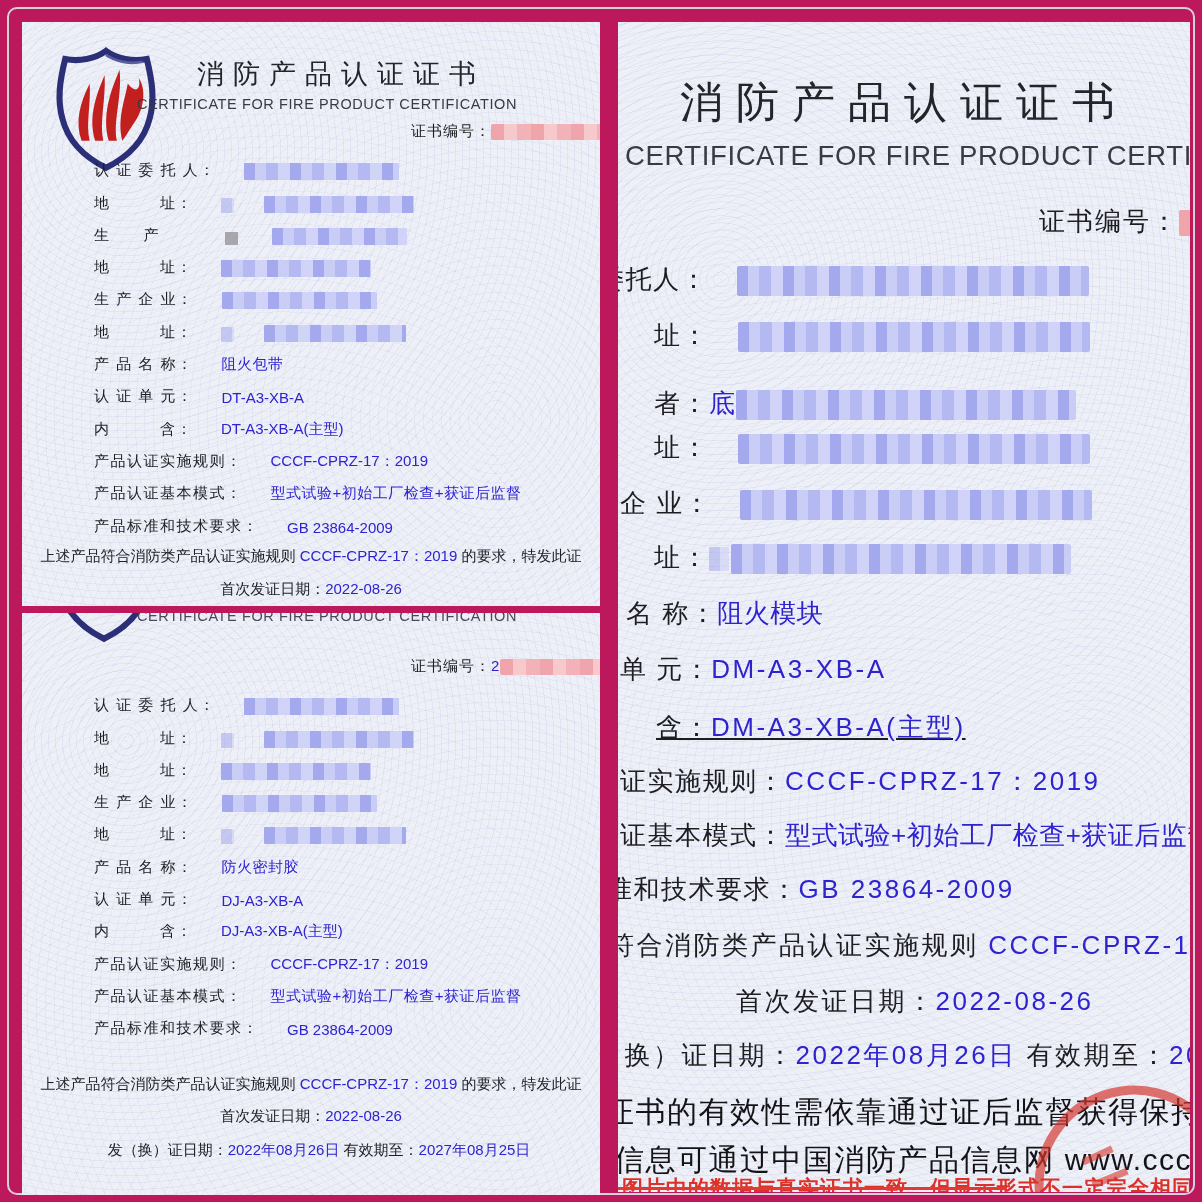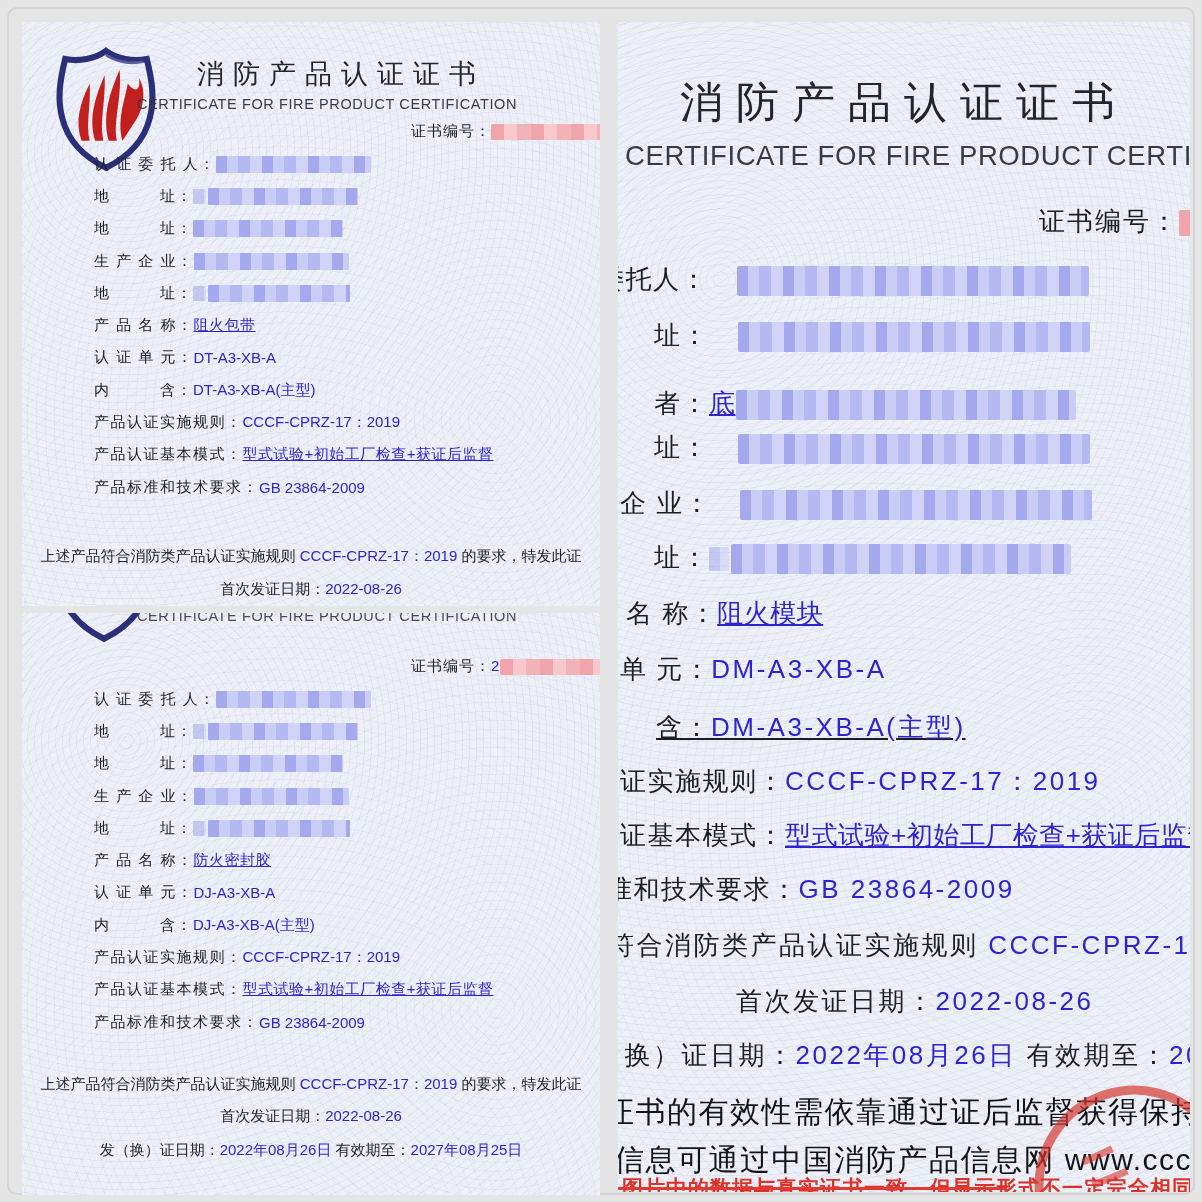--- a/index.html
+++ b/index.html
@@ -1,17 +1,17 @@
 <!DOCTYPE html>
 <html><head>
 <meta charset="utf-8">
 <style>
   html,body{margin:0;padding:0;background:#fff;}
   body{font-family:"Liberation Sans","DejaVu Sans",sans-serif;}
-  .page{position:relative;width:1202px;height:1202px;background:#e5e5e5;overflow:hidden;}
+  .page{position:relative;width:1202px;height:1202px;background:#be185d;overflow:hidden;}
   .outer-frame{position:absolute;inset:7px;border:2px solid #d4d4d6;border-radius:10px;pointer-events:none;}
   .panel{position:absolute;background:#eef0f8;overflow:hidden;}
   .panel::before{content:"";position:absolute;inset:0;
     background:
       repeating-radial-gradient(circle at 18% 22%, rgba(120,132,185,.10) 0 1px, transparent 1px 7px),
       repeating-radial-gradient(circle at 82% 68%, rgba(120,132,185,.08) 0 1px, transparent 1px 9px),
       repeating-radial-gradient(circle at 45% 110%, rgba(120,132,185,.07) 0 1px, transparent 1px 11px);
     pointer-events:none;}
   .panel>*{position:relative;}
   #cert1{left:22px;top:22px;width:578px;height:584px;}
@@ -31,24 +31,24 @@
   #cert2 .logo{left:14px;top:-102px;width:136px;height:136px;}
 
   .certno{position:absolute;white-space:nowrap;font-size:15px;color:#1d1d22;letter-spacing:1px;margin-left:21px;}
   #cert1 .certno{left:368px;top:100px;}
   #cert2 .certno{left:368px;top:44px;}
   #cert3 .certno{left:400px;top:182px;font-size:26px;letter-spacing:2px;}
 
   .rows{position:absolute;}
   #cert1 .rows{left:72px;top:126px;right:10px;}
   #cert2 .rows{left:72px;top:70px;right:10px;}
-  .row{height:32.3px;display:flex;align-items:center;white-space:nowrap;}
+  .row{height:32.3px;display:flex;align-items:flex-end;white-space:nowrap;gap:28px;}
   .lbl{color:#1d1d22;font-size:15px;letter-spacing:1.5px;}
   .val{color:#2e23cf;font-size:15px;}
-  .valcjk{letter-spacing:.5px;text-decoration:underline;}
+  .valcjk{letter-spacing:.5px;}
 
   
   .rb{display:inline-block;height:17px;border-radius:1px;vertical-align:middle;
       background:#bfc3f2;
       background-image:repeating-linear-gradient(90deg, rgba(130,138,230,.45) 0 11px, rgba(210,214,250,.55) 11px 22px, rgba(160,166,240,.35) 22px 34px, rgba(225,228,252,.5) 34px 46px);}
   .rb.sm{width:13px;height:15px;opacity:.55;margin-right:2px;}
   .rb.lg{height:30px;border-radius:2px;}
   .rp{display:inline-block;height:16px;border-radius:2px;vertical-align:middle;
       background:#f3b9bd;
       background-image:repeating-linear-gradient(90deg, rgba(236,148,156,.55) 0 13px, rgba(250,210,214,.6) 13px 26px, rgba(240,170,178,.45) 26px 40px);}
@@ -57,21 +57,21 @@
   .w118{width:118px}.w135{width:135px}.w142{width:142px}.w150{width:150px}.w155{width:155px}
   .w340{width:340px}.w352{width:352px}.w90{width:90px}
 
   .statement{position:absolute;width:100%;text-align:center;white-space:nowrap;font-size:15px;color:#1d1d22;}
   #cert1 .statement{top:525px;}
   #cert2 .statement{top:462px;}
   .st-rule{color:#2e23cf;}
   .dateline{position:absolute;width:100%;text-align:center;white-space:nowrap;font-size:15px;color:#1d1d22;}
   #cert1 .dateline{top:558px;}
   #cert2 .dateline{top:494px;}
-  #cert2 .reissue{position:absolute;width:100%;text-align:center;white-space:nowrap;font-size:15px;color:#1d1d22;top:528px;}
+  #cert2 .reissue{position:absolute;width:100%;text-align:center;white-space:nowrap;font-size:15px;color:#1d1d22;top:528px;padding-left:8px;}
   .dt{color:#2e23cf;}
 
   
   .c3row{position:absolute;white-space:nowrap;font-size:26px;color:#1d1d22;letter-spacing:2.5px;}
   .c3row .val{font-size:26px;}
   .c3big{position:absolute;white-space:nowrap;font-size:30px;color:#141418;letter-spacing:1.5px;}
   .c3red{position:absolute;white-space:nowrap;font-size:21px;font-weight:bold;color:#dc3128;letter-spacing:1px;}
   .redline{position:absolute;left:0;bottom:2px;width:68%;height:3px;background:#e23a30;}
   .stamp{position:absolute;right:-36px;bottom:-26px;width:230px;height:170px;opacity:.85;transform:rotate(14deg);}
 </style>
@@ -98,20 +98,21 @@
     <div class="rows">
       <div class="row">
           <span class="lbl">认 证 委 托 人：</span>
           <span class="rb w155"></span>
         </div>
       <div class="row">
           <span class="lbl">地　　　址：</span>
           <span class="rb sm"></span>
           <span class="rb w150"></span>
         </div>
+      <div class="row"><span class="lbl">生　　产</span>&nbsp;&nbsp;<span class="rg"></span><span class="rb w135"></span></div>
       <div class="row">
           <span class="lbl">地　　　址：</span>
           <span class="rb w150"></span>
         </div>
       <div class="row">
           <span class="lbl">生 产 企 业：</span>
           <span class="rb w155"></span>
         </div>
       <div class="row">
           <span class="lbl">地　　　址：</span>

